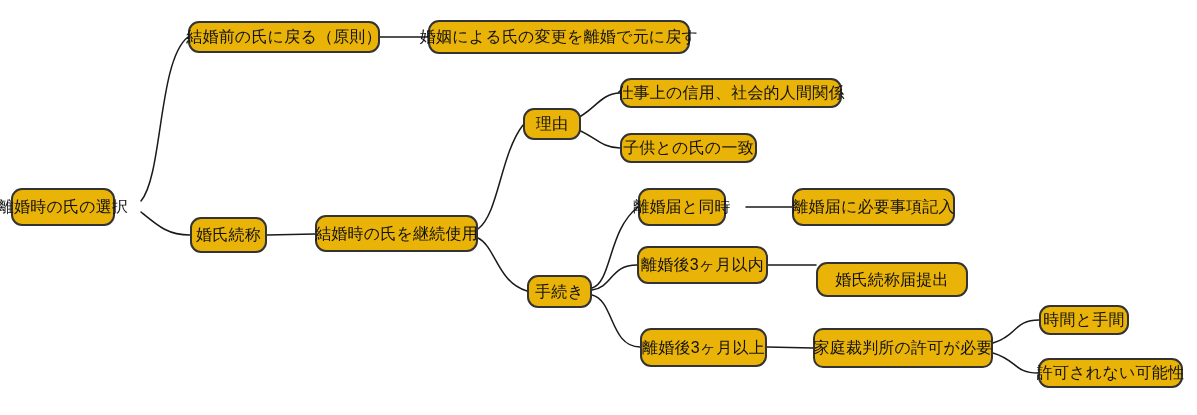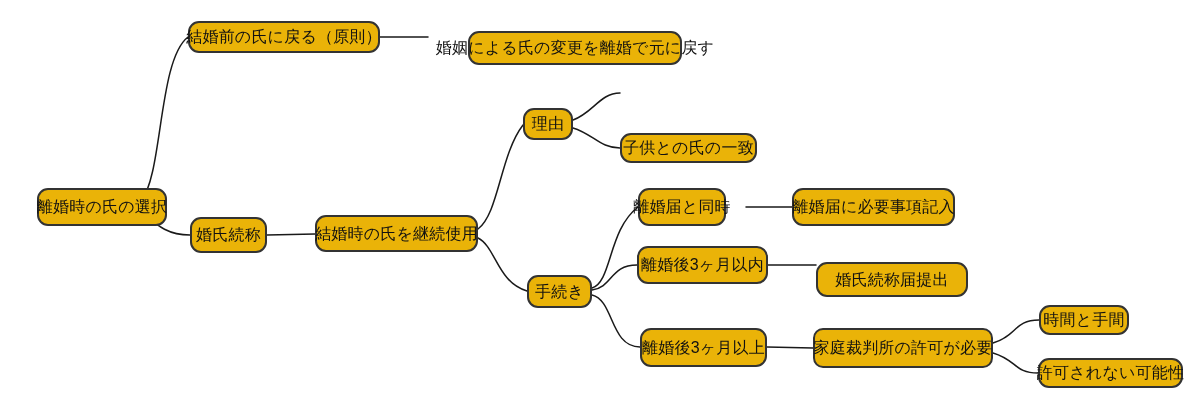--- a/index.html
+++ b/index.html
@@ -61,32 +61,33 @@
     <path d="M592,288 C612,282 608,230 638,207"></path>
     <path d="M592,290 C613,287 610,265 637,265"></path>
     <path d="M592,295 C614,300 610,347 640,347"></path>
     <path d="M746,207 L792,207"></path>
     <path d="M768,265 L816,265"></path>
     <path d="M767,347 L813,348"></path>
     <path d="M993,343 C1017,336 1014,320 1039,320"></path>
     <path d="M993,353 C1017,360 1014,373 1038,373"></path>
   </svg>
 
-  <div class="node" style="left:11px; top:188px; width:130px; height:38px;margin-left:26px;">離婚時の氏の選択</div>
+  <div class="node" style="left:11px; top:188px; width:104px; height:38px;">離婚時の氏の選択</div>
 
   <div class="node" style="left:188px; top:21px; width:192px; height:32px;">結婚前の氏に戻る（原則）</div>
 
-  <div class="node" style="left:428px; top:31px; width:214px; height:34px;margin-left:40px;">婚姻による氏の変更を離婚で元に戻す</div>
+  <div class="node" style="left:428px; top:20px; width:262px; height:34px;">婚姻による氏の変更を離婚で元に戻す</div>
 
   <div class="node" style="left:190px; top:217px; width:77px; height:36px;">婚氏続称</div>
 
   <div class="node" style="left:315px; top:215px; width:163px; height:37px;">結婚時の氏を継続使用</div>
 
-  <div class="node" style="left:523px; top:108px; width:50px; height:32px;">理由</div>
+  <div class="node" style="left:523px; top:108px; width:58px; height:32px;">理由</div>
 
+  <div class="node" style="left:620px; top:78px; width:222px; height:30px;">仕事上の信用、社会的人間関係</div>
 
   <div class="node" style="left:527px; top:275px; width:65px; height:33px;">手続き</div>
 
   <div class="node" style="left:620px; top:133px; width:137px; height:30px;">子供との氏の一致</div>
 
   <div class="node" style="left:638px; top:188px; width:88px; height:38px;">離婚届と同時</div>
 
   <div class="node" style="left:792px; top:188px; width:163px; height:38px;">離婚届に必要事項記入</div>
 
   <div class="node" style="left:637px; top:246px; width:131px; height:38px;">離婚後3ヶ月以内</div>

